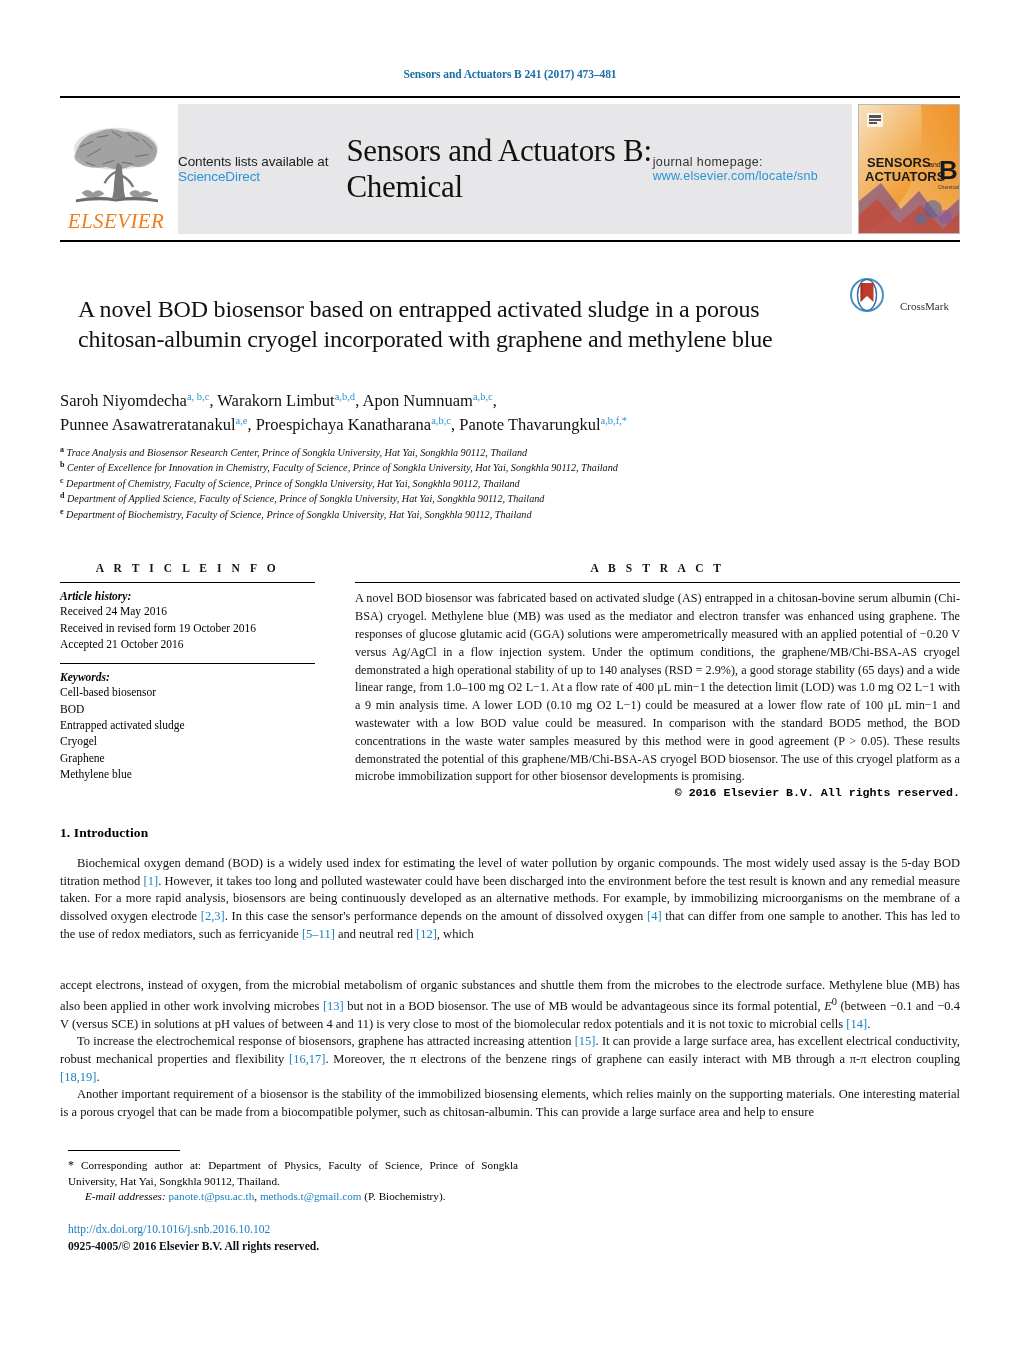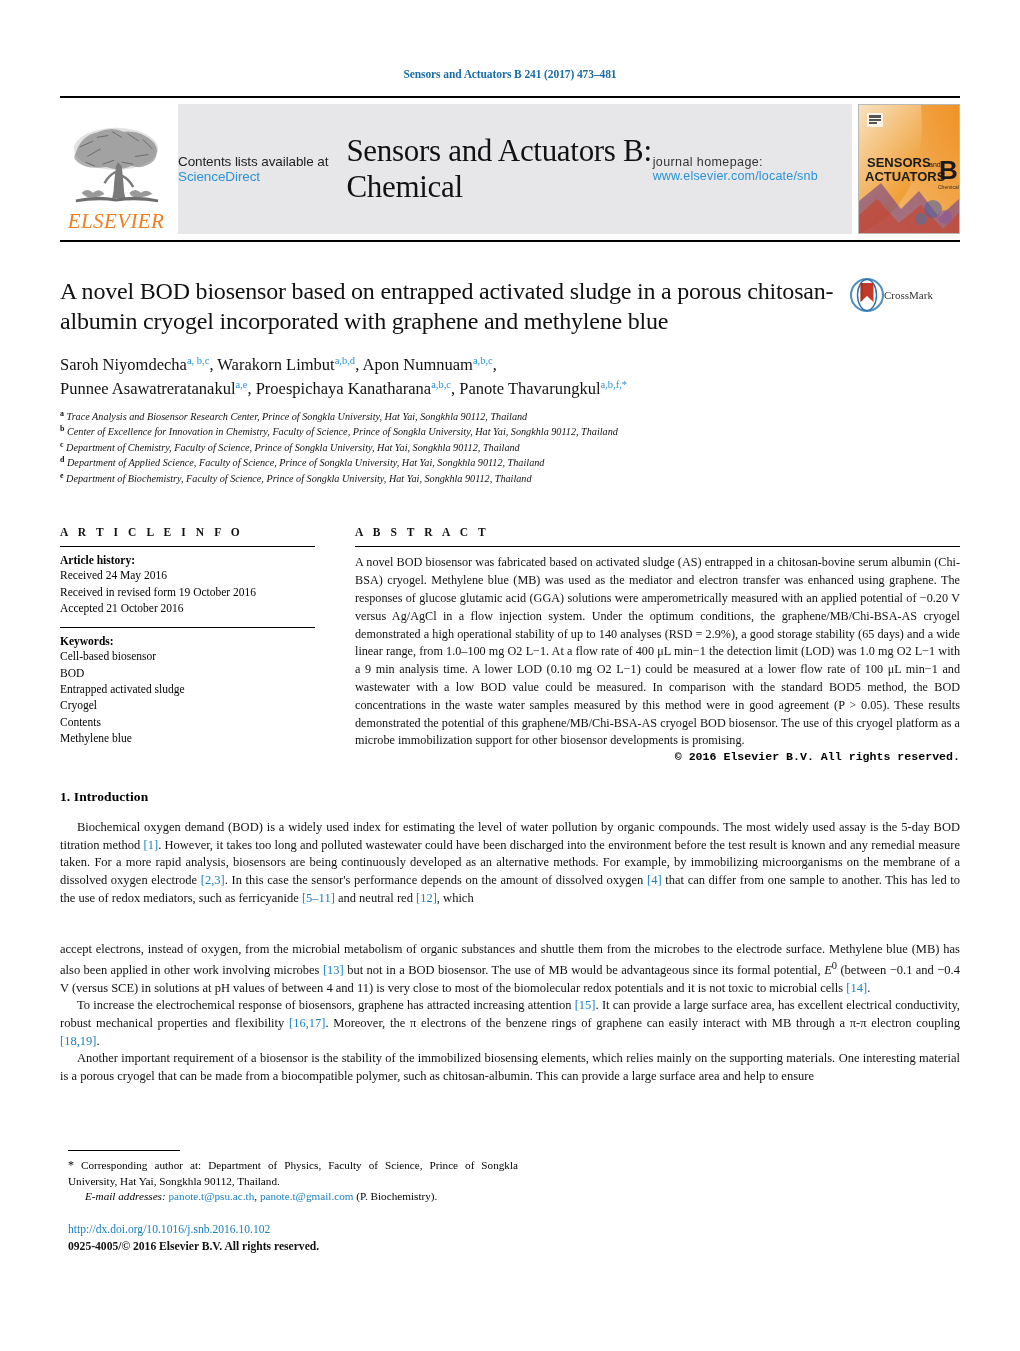--- a/index.html
+++ b/index.html
@@ -119,29 +119,29 @@
   }
   .title-text {
     flex: 1 1 auto;
     padding-right: 14px;
   }
   h1.article-title {
     font-family: "Liberation Serif", serif;
     font-size: 24px;
     font-weight: 400;
     line-height: 1.27;
-    margin: 0;
+    margin: 18px;
     color: #111;
     letter-spacing: -0.2px;
   }
   .crossmark {
     flex: 0 0 110px;
     display: flex;
-    align-items: center;
-    gap: 0;
+    align-items: flex-end;
+    gap: 16px;
     padding-top: 2px;
   }
   .crossmark-label {
     font-family: "Liberation Serif", serif;
     font-size: 11px;
     color: #333;
   }
 
   
   .authors {
@@ -185,27 +185,29 @@
   .col-info { flex: 0 0 255px; }
   .col-abstract { flex: 1 1 auto; }
 
   .sec-head {
     font-family: "Liberation Serif", serif;
     font-weight: bold;
     font-size: 11.5px;
     letter-spacing: 3.6px;
     color: #111;
     margin-bottom: 8px;
+    text-align: center;
   }
   .rule {
     border-top: 1.2px solid #000;
     margin-bottom: 7px;
   }
   .hist-title, .kw-title {
     font-family: "Liberation Serif", serif;
+    font-style: italic;
     font-weight: bold;
     font-size: 11.5px;
     margin-bottom: 1px;
   }
   .hist-line, .kw-line {
     font-family: "Liberation Serif", serif;
     font-size: 11.5px;
     line-height: 1.42;
   }
   .kw-rule { border-top: 1.2px solid #000; margin: 11px 0 7px 0; }
@@ -393,21 +395,21 @@
       <div class="hist-line">Received 24 May 2016</div>
       <div class="hist-line">Received in revised form 19 October 2016</div>
       <div class="hist-line">Accepted 21 October 2016</div>
 
       <div class="kw-rule"></div>
       <div class="kw-title">Keywords:</div>
       <div class="kw-line">Cell-based biosensor</div>
       <div class="kw-line">BOD</div>
       <div class="kw-line">Entrapped activated sludge</div>
       <div class="kw-line">Cryogel</div>
-      <div class="kw-line">Contents</div>
+      <div class="kw-line">Graphene</div>
       <div class="kw-line">Methylene blue</div>
     </div>
 
     <div class="col-abstract">
       <div class="sec-head">A B S T R A C T</div>
       <div class="rule"></div>
       <div class="abstract-body">A novel BOD biosensor was fabricated based on activated sludge (AS) entrapped in a chitosan-bovine serum albumin (Chi-BSA) cryogel. Methylene blue (MB) was used as the mediator and electron transfer was enhanced using graphene. The responses of glucose glutamic acid (GGA) solutions were amperometrically measured with an applied potential of −0.20 V versus Ag/AgCl in a flow injection system. Under the optimum conditions, the graphene/MB/Chi-BSA-AS cryogel demonstrated a high operational stability of up to 140 analyses (RSD = 2.9%), a good storage stability (65 days) and a wide linear range, from 1.0–100 mg O2 L−1. At a flow rate of 400 μL min−1 the detection limit (LOD) was 1.0 mg O2 L−1 with a 9 min analysis time. A lower LOD (0.10 mg O2 L−1) could be measured at a lower flow rate of 100 μL min−1 and wastewater with a low BOD value could be measured. In comparison with the standard BOD5 method, the BOD concentrations in the waste water samples measured by this method were in good agreement (P &gt; 0.05). These results demonstrated the potential of this graphene/MB/Chi-BSA-AS cryogel BOD biosensor. The use of this cryogel platform as a microbe immobilization support for other biosensor developments is promising.</div>
       <div class="copyright">© 2016 Elsevier B.V. All rights reserved.</div>
     </div>
   </div>
@@ -433,21 +435,21 @@
 
   <div class="footnote-area">
     <div class="fn-rule"></div>
     <div class="fn-text">
       <span class="fn-star">*</span>
       <span>Corresponding author at: Department of Physics, Faculty of Science, Prince of Songkla University, Hat Yai, Songkhla 90112, Thailand.</span>
     </div>
     <div class="fn-text" style="text-indent:17px">
       <span class="fn-email-label">E-mail addresses:</span>
       <span class="link-blue">panote.t@psu.ac.th</span>,
-      <span class="link-blue">panote.t@gmail.com</span>
+      <span class="link-blue">methods.t@gmail.com</span>
       <span>(P. Biochemistry).</span>
     </div>
     <div class="doi-block">
       <div class="doi-line">http://dx.doi.org/10.1016/j.snb.2016.10.102</div>
       <div class="issn-line">0925-4005/© 2016 Elsevier B.V. All rights reserved.</div>
     </div>
   </div>
 
 </div>
 

